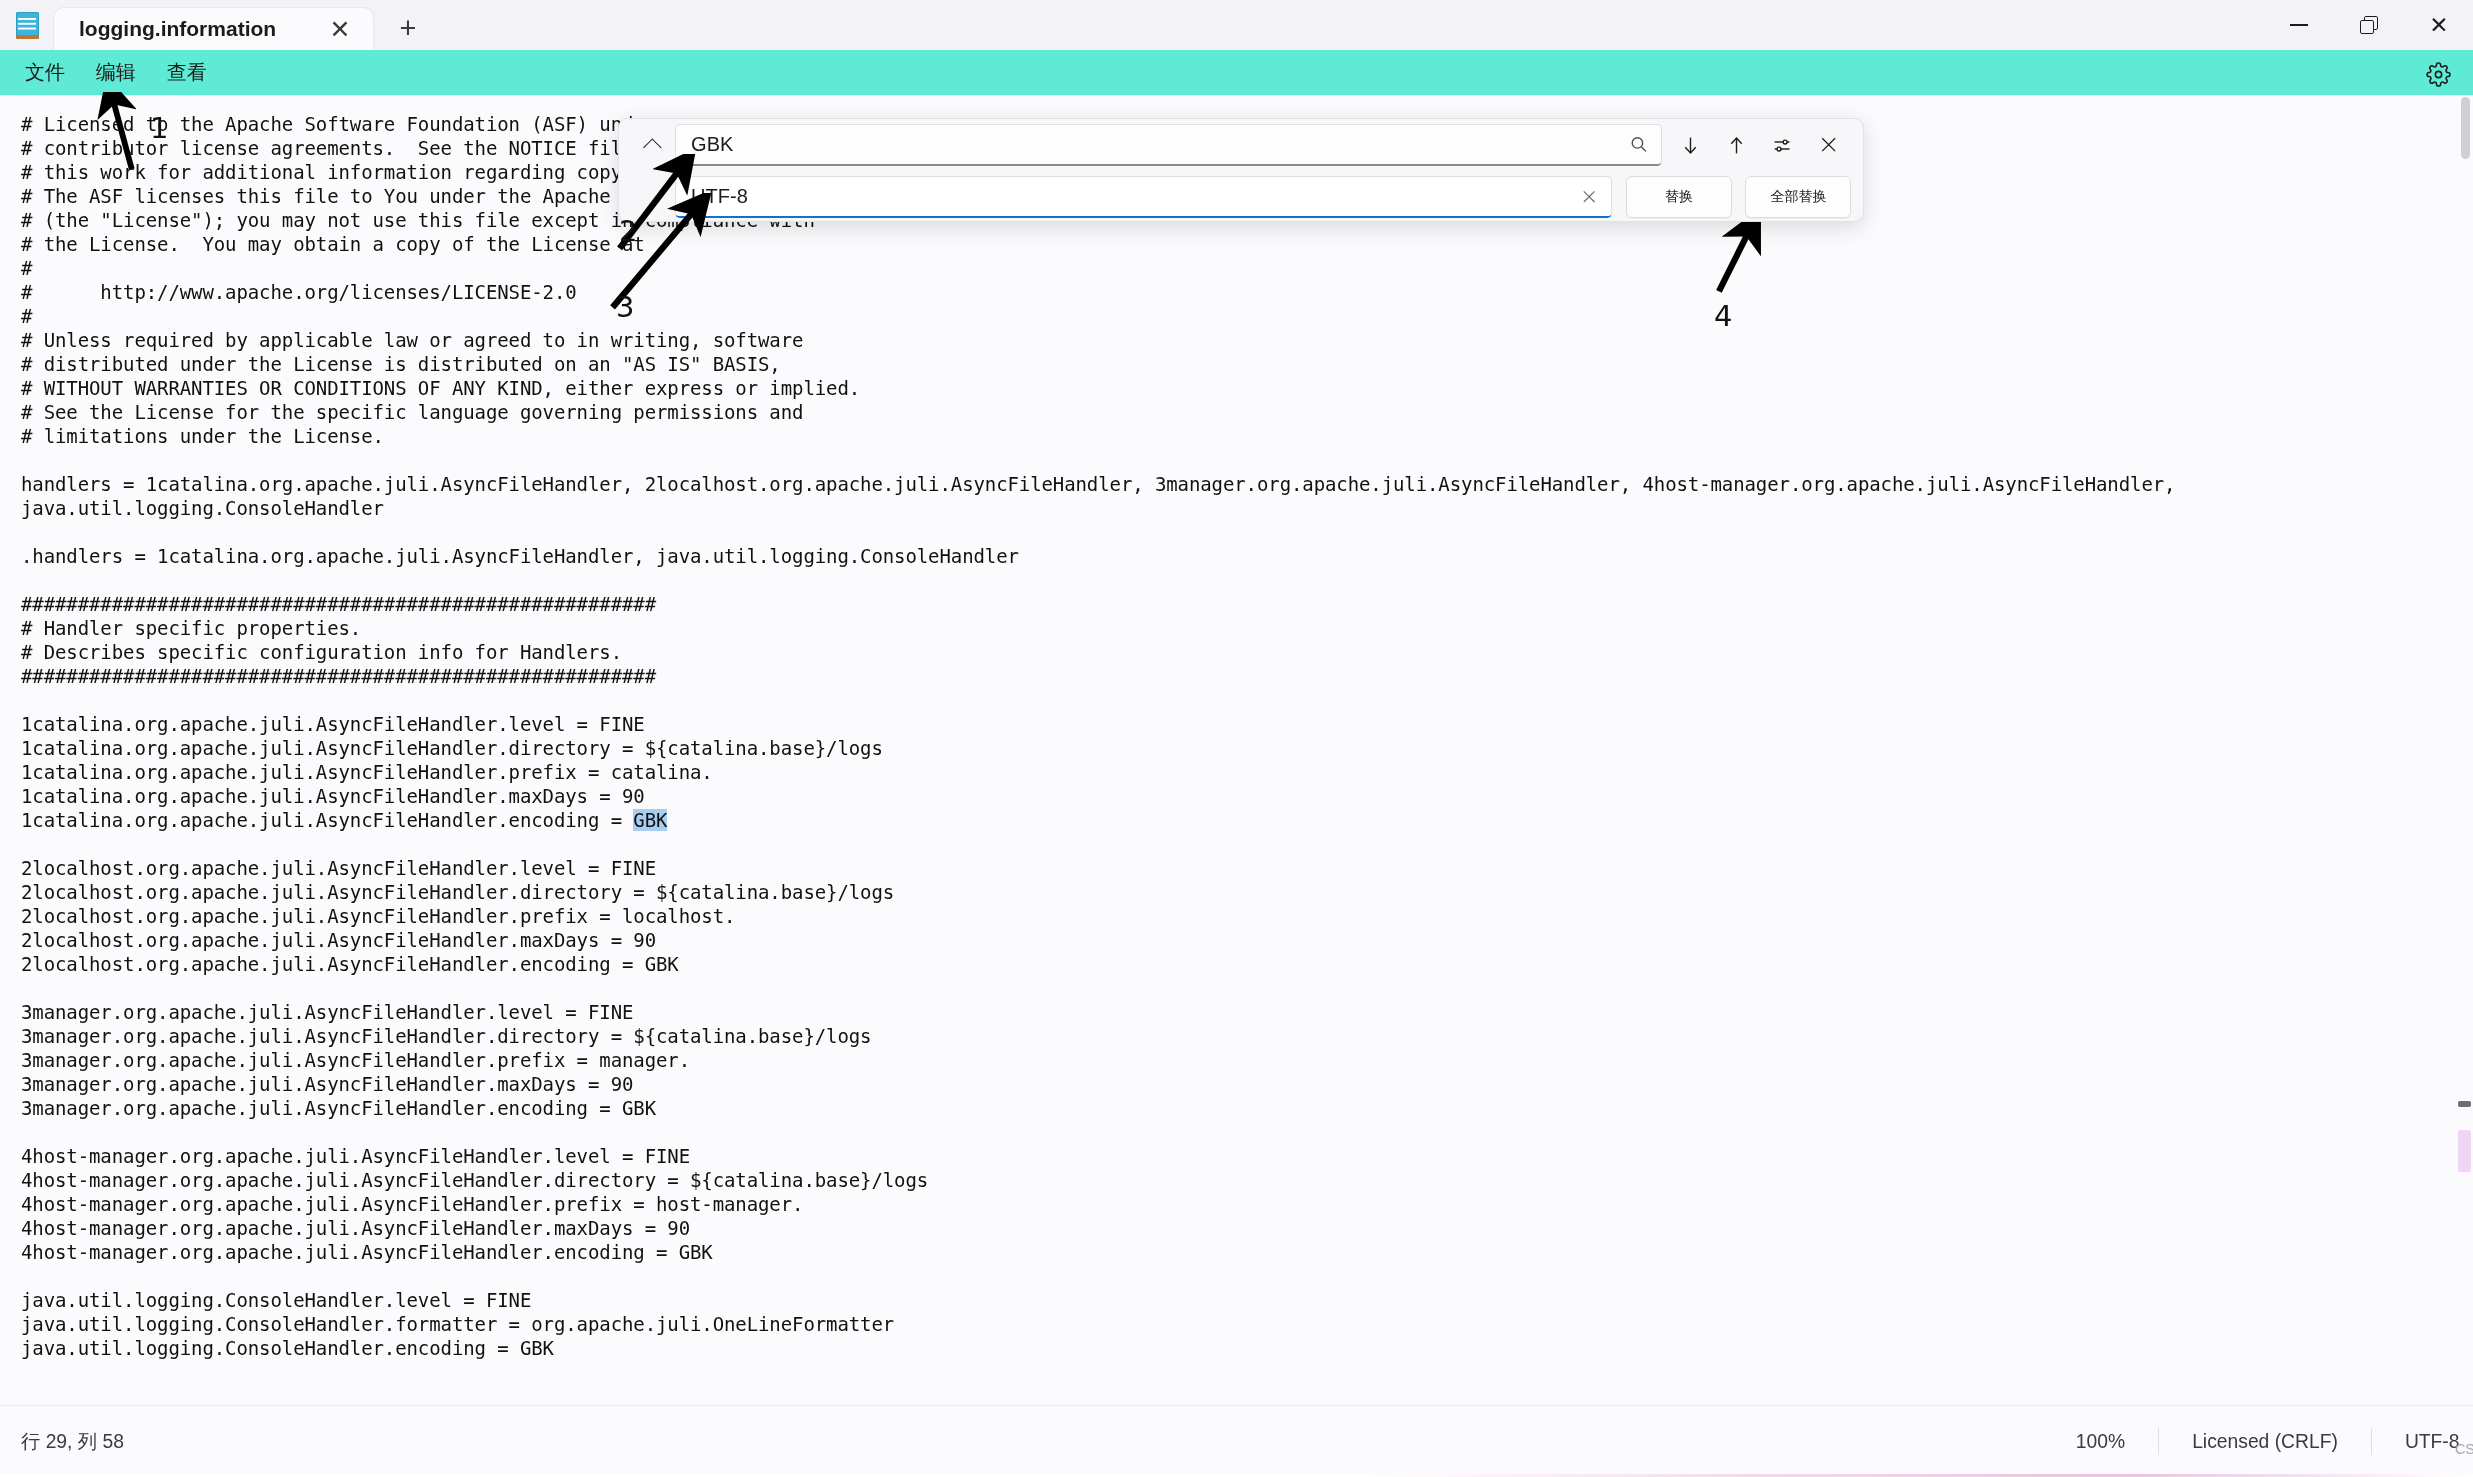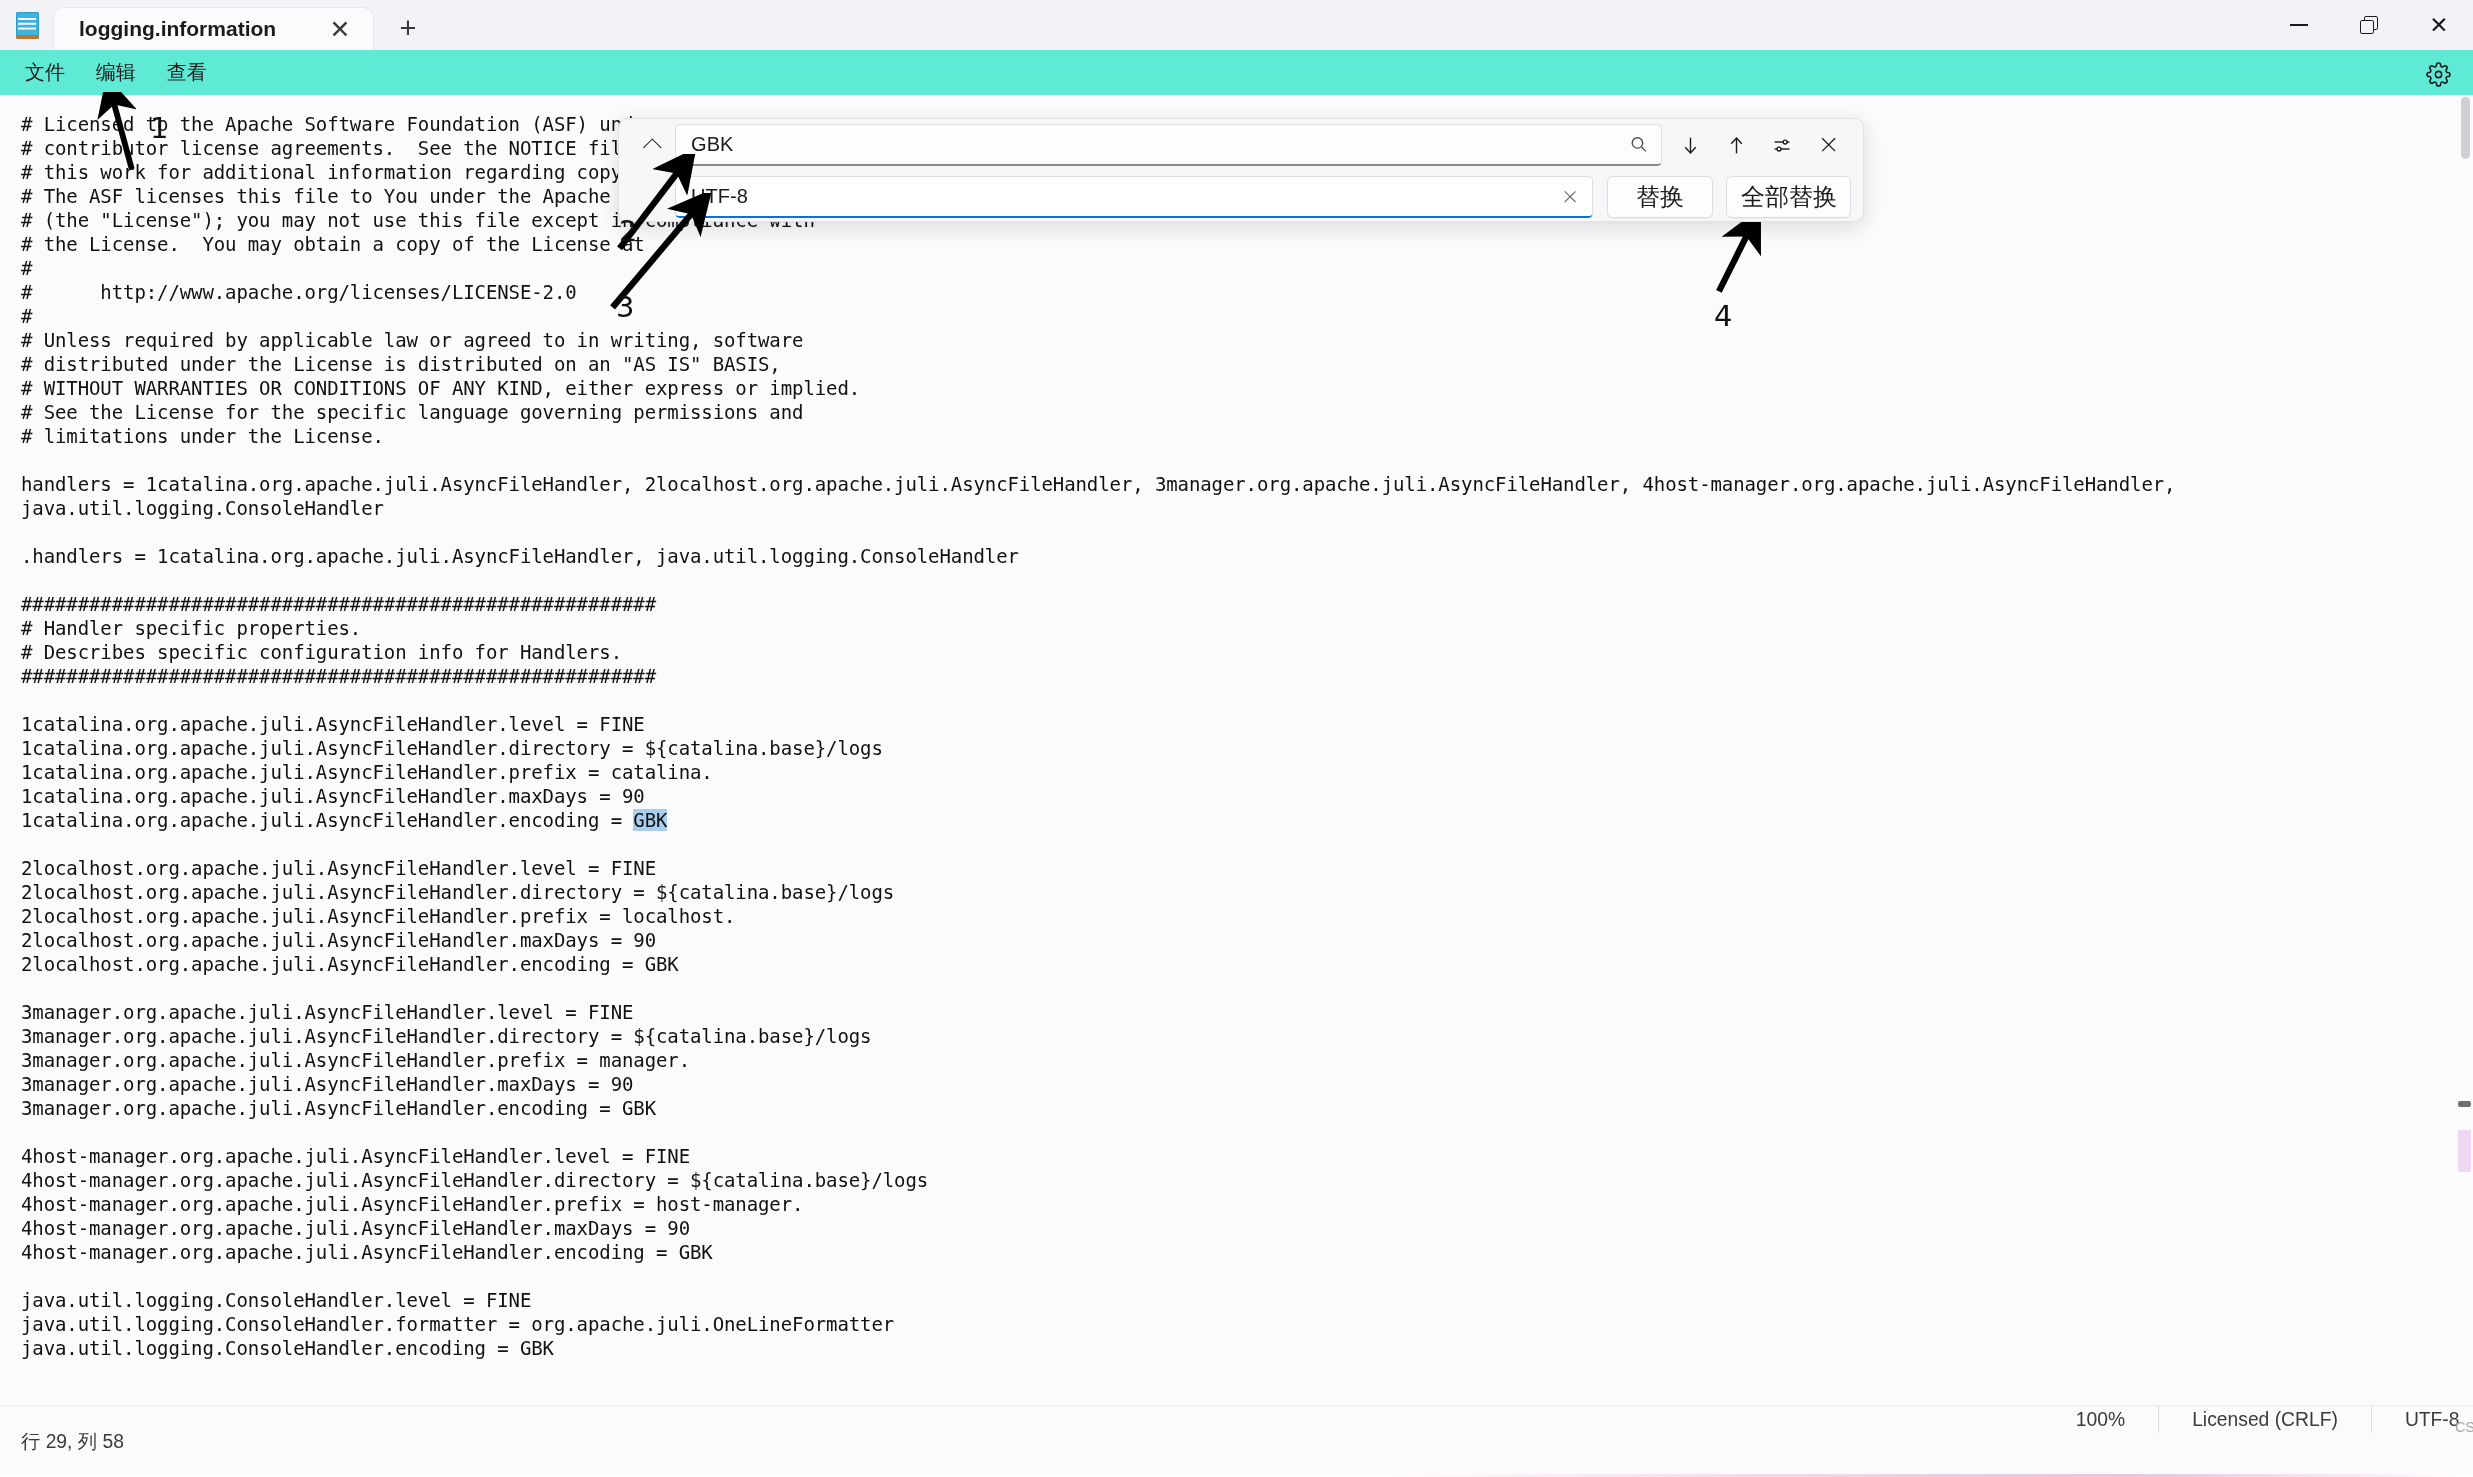--- a/index.html
+++ b/index.html
@@ -203,21 +203,21 @@
     border-radius: 4.8px;
   }
   .fd-btn {
     height: 42px;
     min-width: 106px;
     margin-left: 13.5px;
     background: #fdfdfe;
     border: 1px solid #dcdce0;
     border-radius: 5.8px;
     display: flex; align-items: center; justify-content: center;
-    font-size: 24px; color: #1b1b1b;
+    font-size: 14px; color: #1b1b1b;
     box-shadow: 0 1px 0 rgba(0,0,0,0.035);
     padding: 0 13.5px;
     white-space: nowrap;
   }
 
   
   .anno { position: absolute; z-index: 60; pointer-events: none; }
   .anno-num {
     position: absolute; z-index: 60;
     font-family: "DejaVu Sans", sans-serif;
@@ -228,21 +228,21 @@
   .statusbar {
     position: absolute;
     left: 0; right: 0; bottom: 0;
     height: 72px;
     background: #fbfbfd;
     border-top: 1px solid #ececf0;
     display: flex; align-items: center;
     font-size: 19.3px; color: #3a3a3f;
   }
   .sb-left { padding-left: 21px; }
-  .sb-right { margin-left: auto; display: flex; align-items: flex-start; height: 100%; }
+  .sb-right { margin-left: auto; display: flex; align-items: center; height: 100%; }
   .sb-cell {
     padding: 0 33px;
     height: 27px;
     display: flex; align-items: center;
     border-left: 1px solid #dedee3;
   }
   .sb-cell:first-child { border-left: 0; }
   .sb-utf { position: relative; padding-right: 13.5px; }
   .watermark {
     position: absolute;

